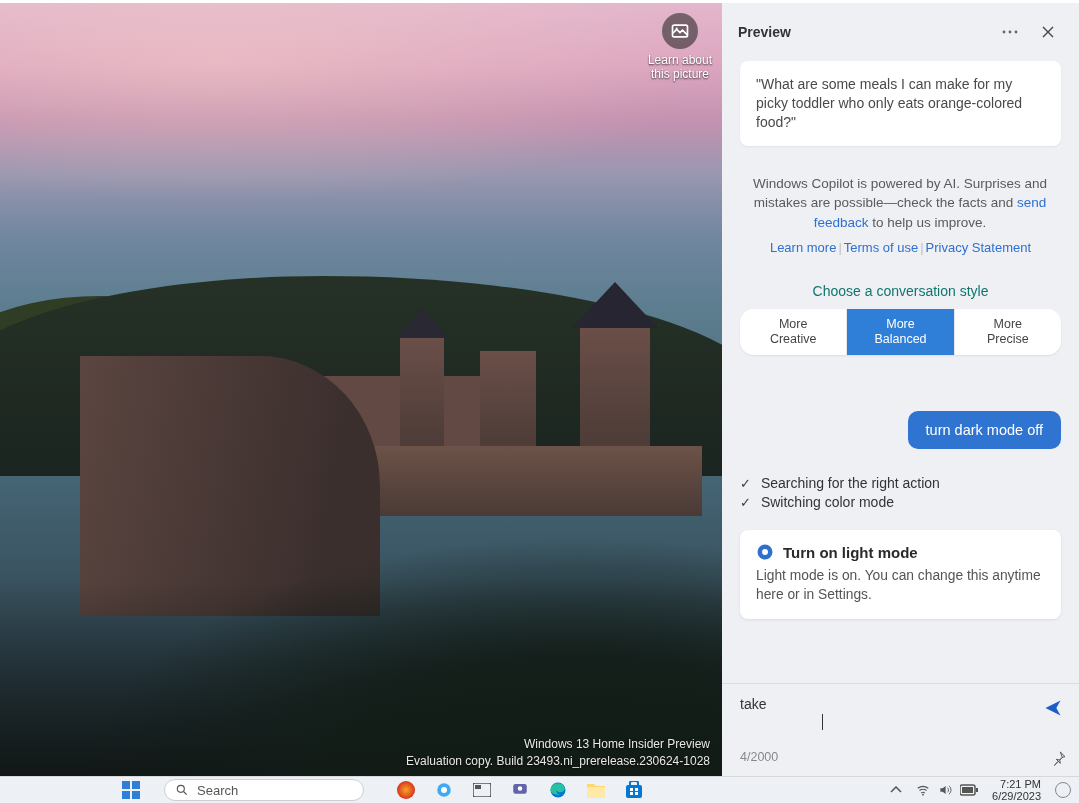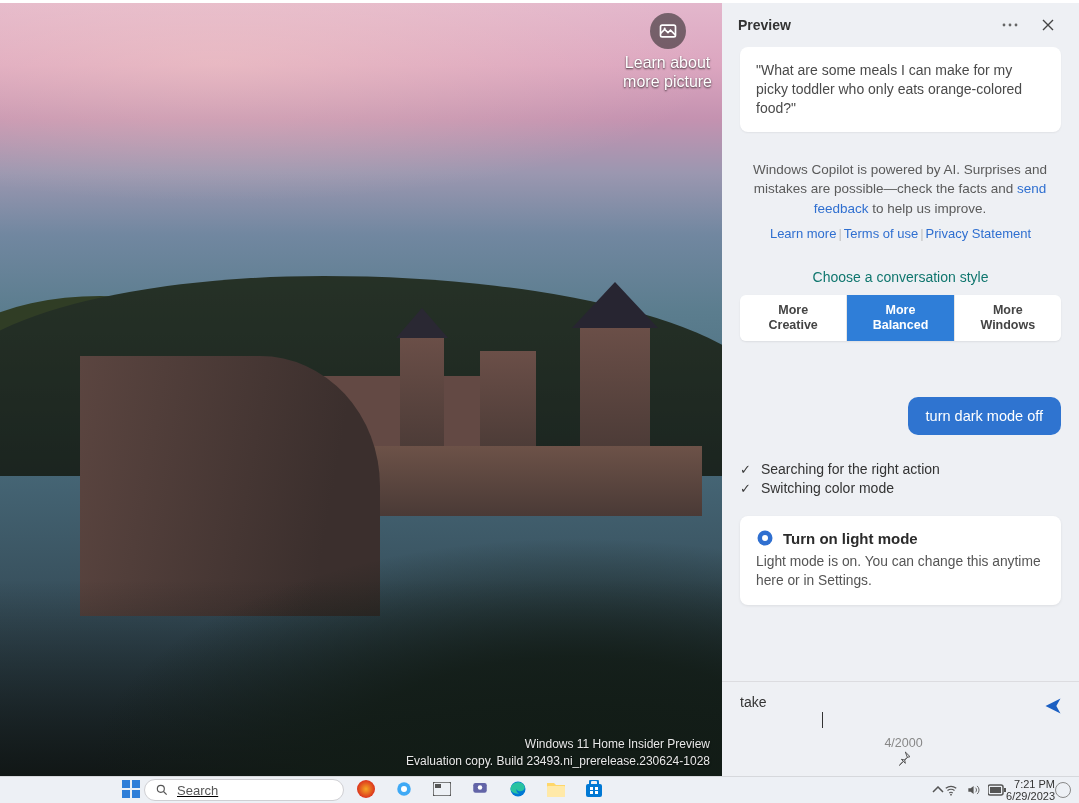--- a/index.html
+++ b/index.html
@@ -73,21 +73,21 @@
       background:#634944;
     }
     .foreground-trees{position:absolute;bottom:0;left:0;right:0;height:280px;
       background: radial-gradient(ellipse at 80% 100%, rgba(18,28,22,1) 0%, rgba(18,28,22,.85) 30%, transparent 60%),
                   linear-gradient(to top, rgba(15,20,18,.9) 0%, transparent 70%);
     }
     .spotlight-badge{
       position:absolute; top:10px; right:10px;
       display:flex; flex-direction:column; align-items:center;
       color:#fff; text-shadow:0 1px 2px rgba(0,0,0,.8);
-      font-size:16px; gap:4px;
+      font-size:12px; gap:4px;
     }
     .spotlight-badge .circle{
       width:36px;height:36px;border-radius:50%;
       background:rgba(30,30,30,.55);
       display:flex;align-items:center;justify-content:center;
     }
     .spotlight-badge .circle svg{width:20px;height:20px;stroke:#fff;stroke-width:2;fill:none;}
     .spotlight-badge .lbl{line-height:1.2;text-align:center;}
     .watermark{
       position:absolute; bottom:6px; right:12px;
@@ -96,21 +96,21 @@
       line-height:1.4;
     }
     
     .copilot{
       width:357px; height:100%;
       background:#eef0f4;
       display:flex; flex-direction:column;
       position:relative;
     }
     .cp-head{
-      height:44px; display:flex; align-items:center;
+      height:58px; display:flex; align-items:center;
       padding:0 16px; gap:8px;
     }
     .cp-head .title{font-size:14px; color:#333; font-weight:600;}
     .cp-head .sp{flex:1;}
     .cp-head .hbtn{width:30px;height:30px;display:flex;align-items:center;justify-content:center;cursor:pointer;border-radius:4px;color:#555;}
     .cp-body{flex:1;overflow:auto;padding:0 18px 10px 18px;}
     .suggest-card{
       background:#fff;border-radius:8px;padding:14px 16px;
       color:#4a4a4a;font-size:14px;line-height:1.35;
       box-shadow:0 1px 2px rgba(0,0,0,.06);
@@ -123,23 +123,22 @@
     .links{
       display:flex;justify-content:center;gap:2px;margin-top:4px;
       font-size:13px;
     }
     .links span{color:#2f6fd0;cursor:pointer;}
     .links .sep{color:#c0c0c0;cursor:default;}
     .style-label{
       text-align:center;font-size:14px;color:#0f766e;margin:28px 0 10px 0;
     }
     .styles{
-      display:flex;border-radius:6px;overflow:hidden;
+      display:flex;border-radius:14px;overflow:hidden;
       box-shadow:0 1px 2px rgba(0,0,0,.08);
-      font-weight:bold;
     }
     .styles .opt{
       flex:1;background:#fff;padding:8px 0;
       text-align:center;font-size:12.5px;line-height:1.2;color:#444;cursor:pointer;
     }
     .styles .opt + .opt{border-left:1px solid #e6e6e6;}
     .styles .opt.active{background:#2f7ed8;color:#fff;}
     .user-bubble{
       margin-top:56px;display:flex;justify-content:flex-end;
     }
@@ -160,39 +159,39 @@
       border-top:1px solid #dcdce0;padding:8px 12px 6px 18px;
       position:relative;
     }
     .composer textarea{
       width:100%;border:none;background:transparent;resize:none;
       font-family:inherit;font-size:14px;color:#333;height:40px;outline:none;padding:4px 36px 0 0;
     }
     .send{
       position:absolute;top:14px;right:16px;cursor:pointer;color:#1b5fc2;
     }
-    .counter-row{display:flex;align-items:center;justify-content:space-between;margin-top:2px;flex-direction:column;}
+    .counter-row{display:flex;align-items:flex-start;justify-content:space-between;margin-top:14px;}
     .counter{font-size:12.5px;color:#888;}
     .pin{cursor:pointer;color:#555;}
     
     .taskbar{
       position:absolute;left:0;right:0;bottom:0;height:27px;
       background:#edf0f5;border-top:1px solid #d6d8dc;
       display:flex;align-items:center;padding:0 8px;
     }
-    .tb-left{display:flex;align-items:flex-start;gap:0;margin-left:110px;text-decoration:underline;}
+    .tb-left{display:flex;align-items:center;gap:20px;margin-left:110px;}
     .tb-start{width:26px;height:20px;display:flex;align-items:center;justify-content:center;cursor:pointer;}
     .tb-search{
       display:flex;align-items:center;gap:8px;height:22px;width:200px;
       background:#fff;border:1px solid #cfcfd3;border-radius:14px;padding:0 10px;
       font-size:13px;color:#555;cursor:text;
     }
     .tb-icons{display:flex;align-items:center;gap:18px;margin-left:12px;}
     .tb-appicon{width:20px;height:20px;display:flex;align-items:center;justify-content:center;cursor:pointer;}
-    .tb-right{margin-left:auto;display:flex;align-items:center;gap:0;font-size:11px;color:#333;}
+    .tb-right{margin-left:auto;display:flex;align-items:center;gap:14px;font-size:11px;color:#333;}
     .tb-tray{display:flex;gap:8px;align-items:center;}
     .tb-clock{text-align:right;line-height:1.1;}
     .chip{width:16px;height:16px;border-radius:50%;border:1px solid #888;}
     .text-cursor {
       position:absolute;width:1px;height:16px;background:#333;
       left:100px;top:30px;
     }
   </style>
 </head>
 <body>
@@ -221,26 +220,26 @@
     <div class="spotlight-badge">
       <div class="circle">
         <svg viewBox="0 0 24 24">
             <rect x="3" y="5" width="18" height="14" rx="2"></rect>
             <path d="M3 15l5-5 4 4 3-3 6 6"></path>
             <circle cx="8" cy="9" r="1.2" fill="#fff" stroke="none"></circle>
           </svg>
       </div>
       <div class="lbl">
         <div>Learn about</div>
-        <div>more picture</div>
+        <div>this picture</div>
       </div>
     </div>
 
     <div class="watermark">
-      <div>Windows 11 Home Insider Preview</div>
+      <div>Windows 13 Home Insider Preview</div>
       <div>Evaluation copy. Build 23493.ni_prerelease.230624-1028</div>
     </div>
   </div>
 
   <div class="copilot">
     <div class="cp-head">
       <span class="title">Preview</span>
       <span class="sp"></span>
       <span class="hbtn">
         <svg width="16" height="4" viewBox="0 0 16 4">
@@ -277,21 +276,21 @@
         <div class="opt">
           <div>More</div>
           <div>Creative</div>
         </div>
         <div class="opt active">
           <div>More</div>
           <div>Balanced</div>
         </div>
         <div class="opt">
           <div>More</div>
-          <div>Windows</div>
+          <div>Precise</div>
         </div>
       </div>
 
       <div class="user-bubble">
         <div class="bub">turn dark mode off</div>
       </div>
 
       <div class="progress">
         <div class="row">
           <span class="chk">✓</span>

